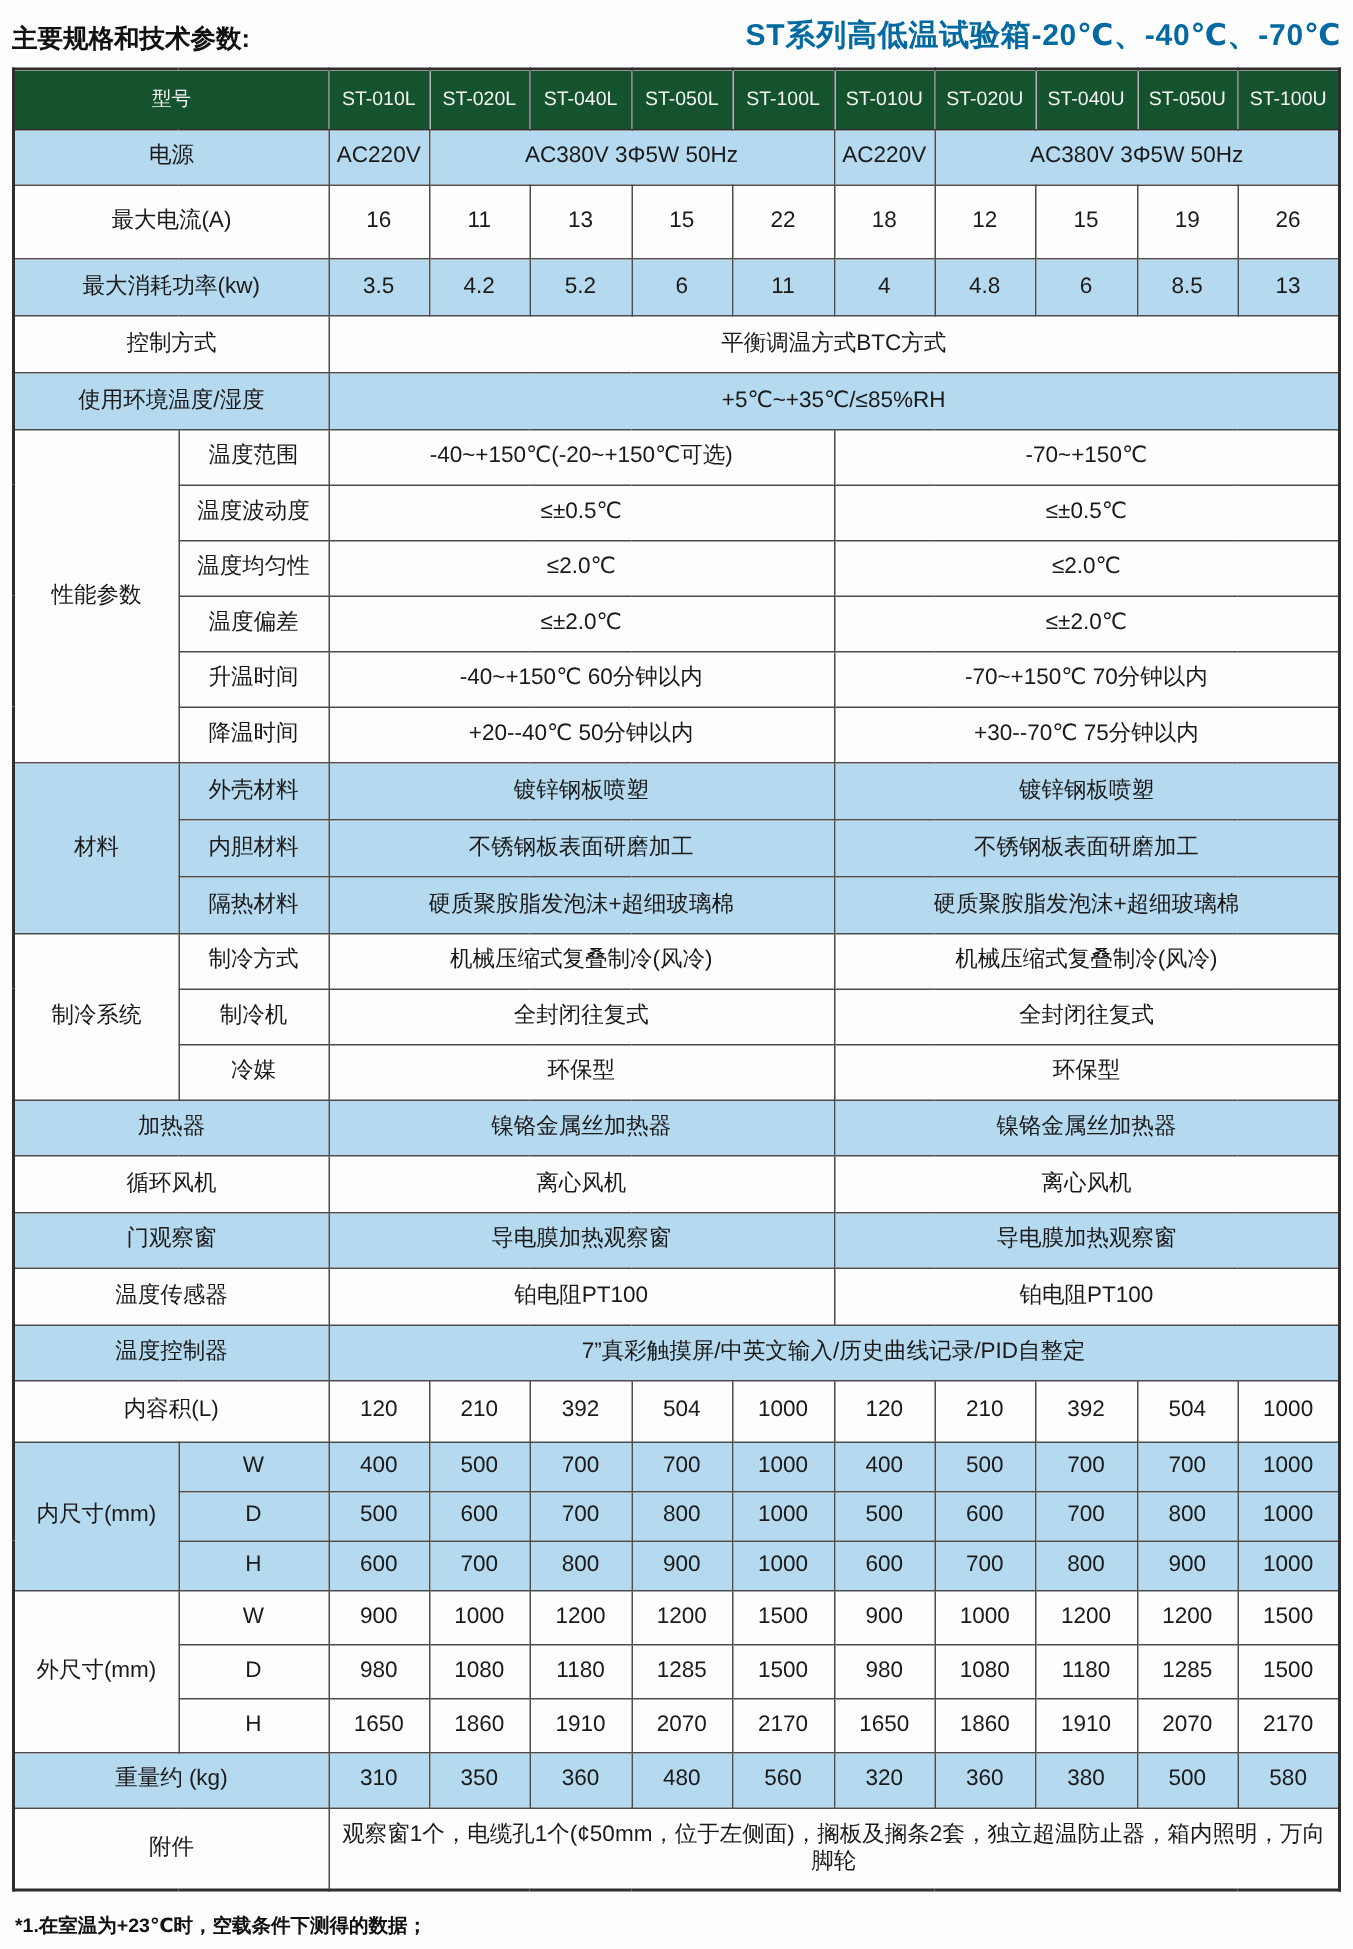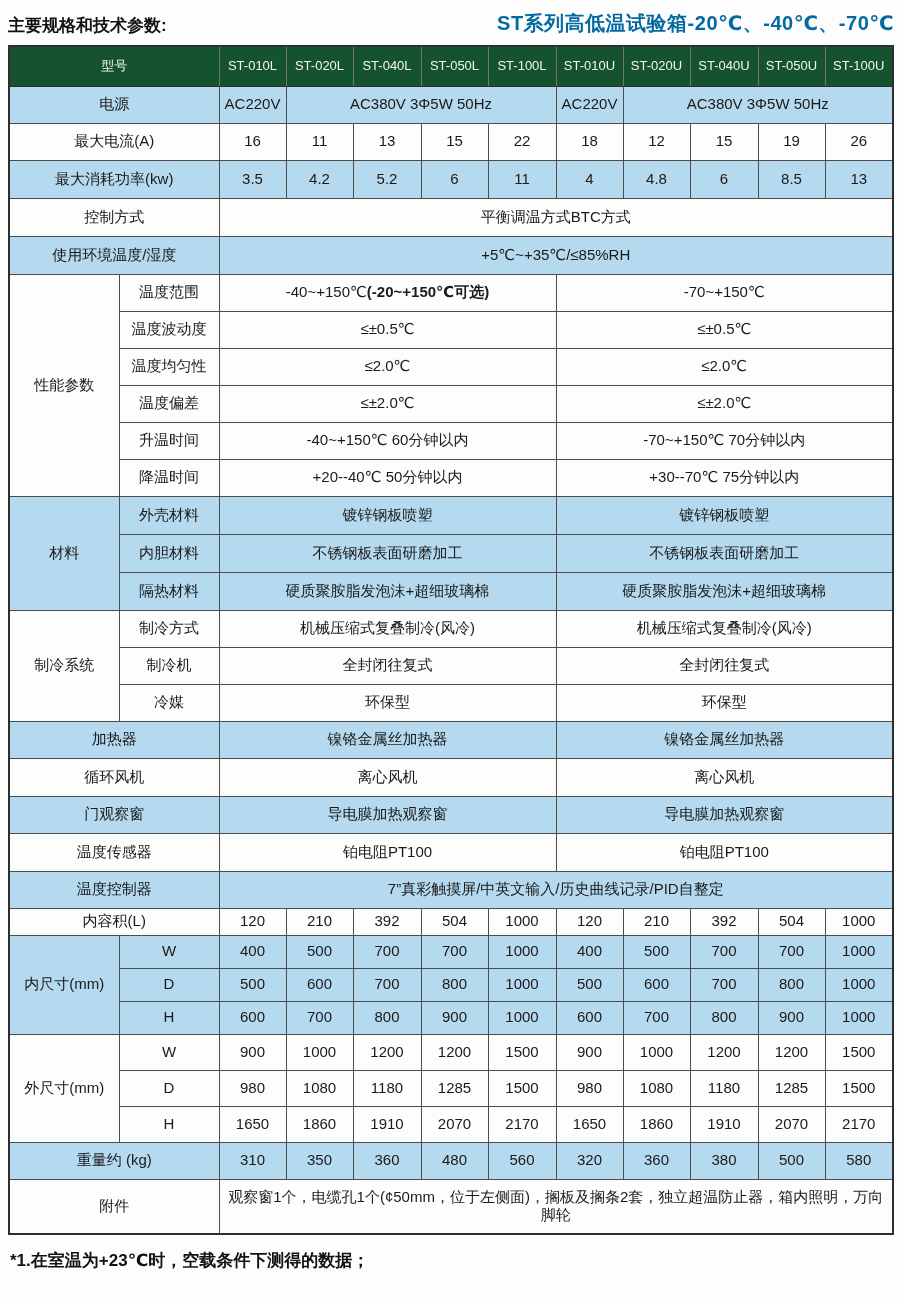--- a/index.html
+++ b/index.html
@@ -7,24 +7,24 @@
   .titlebar{display:flex;justify-content:space-between;align-items:flex-end;padding:10px 8px 8px 8px;}
   .t-left{font-size:17px;font-weight:bold;color:#111;}
   .t-right{font-size:20px;font-weight:bold;color:#0369a1;letter-spacing:0.5px;}
   table.spec{border-collapse:collapse;table-layout:fixed;width:886px;margin:0 8px;border:2px solid #2e2e2e;}
   table.spec td{border:1px solid #4c4c4c;text-align:center;font-size:15px;padding:0 2px;overflow:hidden;line-height:1.25;}
   td.lbl{text-align:left;padding-left:10px;}
   td.grp{text-align:left;padding-left:13px;}
   tr.dkrow td{background:#14532d;color:#f4f4f4;border:1px solid #757575;border-top-color:#555;border-bottom-color:#2e2e2e;font-size:13px;}
   .blue td{background:#b5d9ee;}
   .white td{background:#fdfdfd;}
-  .h40{height:40px}.h38{height:38px}.h37{height:37px}.h36{height:36px}.h35{height:37px}.h33{height:33px}.h27{height:27px}.h55{height:55px}
+  .h40{height:40px}.h38{height:38px}.h37{height:37px}.h36{height:36px}.h35{height:49px}.h33{height:33px}.h27{height:41px}.h55{height:55px}
   td.acc{ text-align:left;padding:5px 10px;line-height:1.55;}
-  .bold{font-weight:bold;}
-  .notes{margin:14px 10px 0 10px;font-size:17px;font-weight:600;color:#111;}
+  .bold{font-weight:normal;}
+  .notes{margin:14px 10px 0 10px;font-size:13px;font-weight:600;color:#111;}
   .notes div{margin-bottom:8px;}
 </style>
 </head>
 <body>
 
 <div class="titlebar">
   <div class="t-left">主要规格和技术参数:</div>
   <div class="t-right">ST系列高低温试验箱-20℃、-40℃、-70℃</div>
 </div>
 

